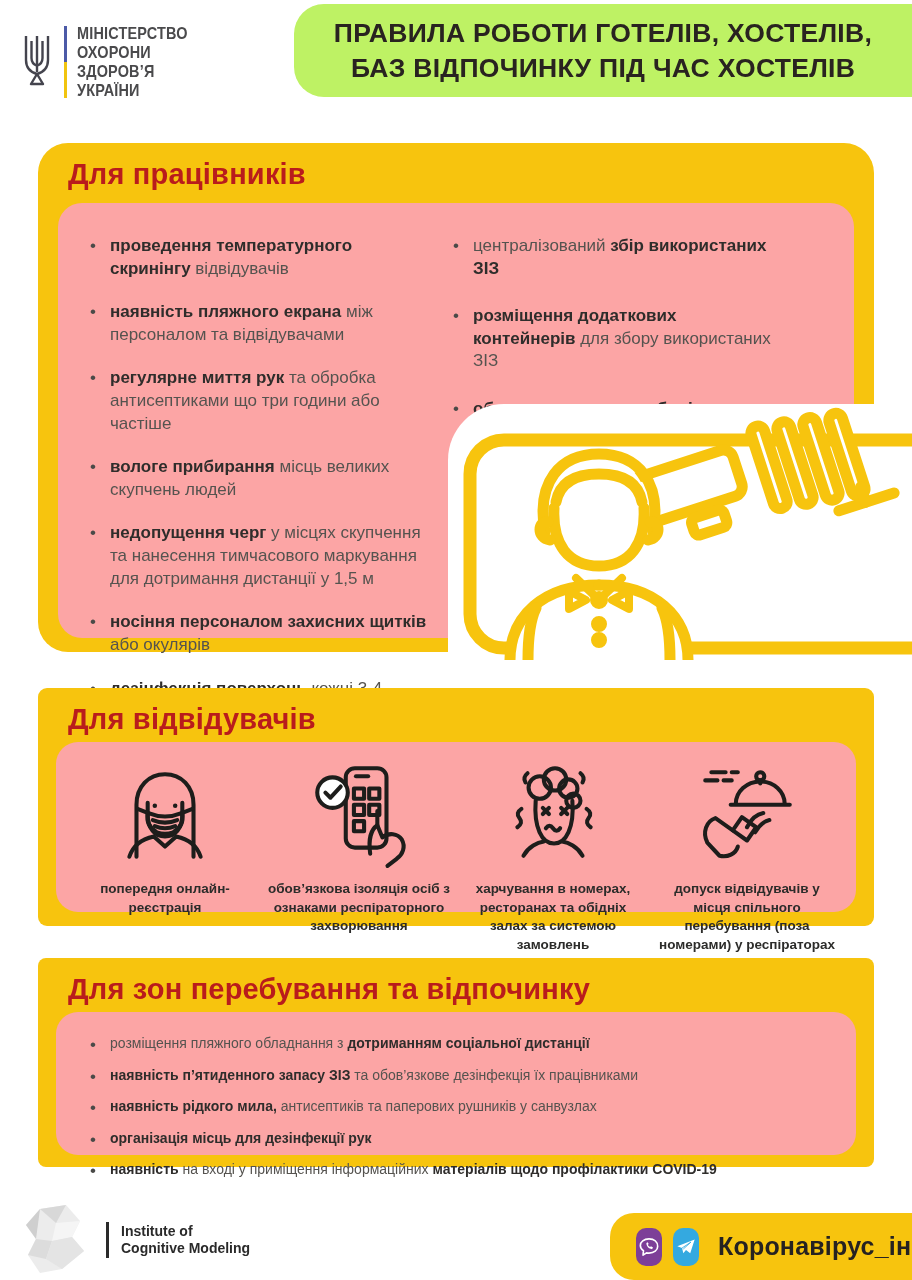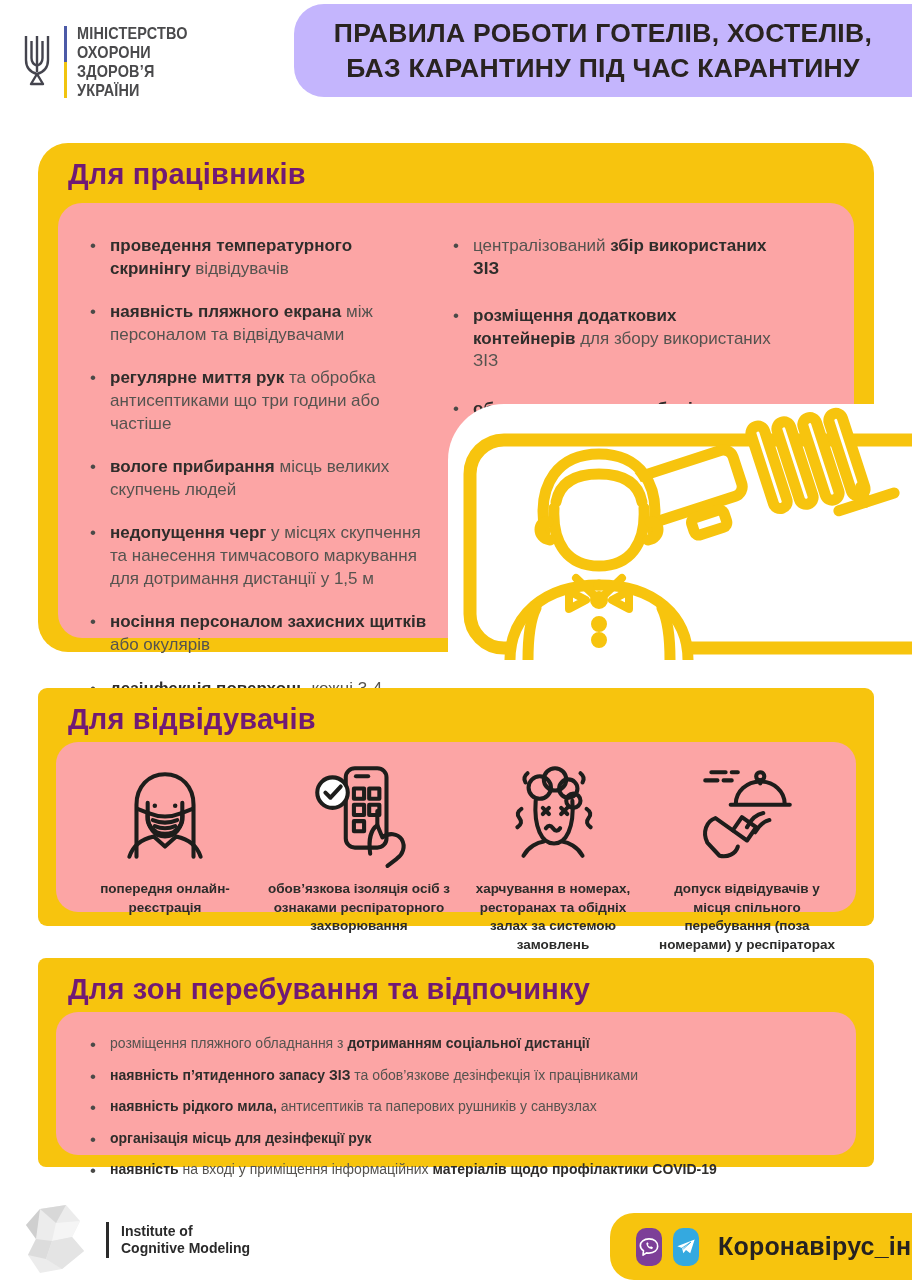--- a/index.html
+++ b/index.html
@@ -10,27 +10,27 @@
   
   .ministry{position:absolute; top:24px; left:20px; display:flex; align-items:center; gap:10px;}
   .ministry .divider{width:3px; height:72px; display:flex; flex-direction:column;}
   .ministry .divider .d-top{flex:1; background:#4c5aa7;}
   .ministry .divider .d-bot{flex:1; background:#f1c40f;}
   .ministry .m-text{font-size:17px; font-weight:700; color:#4a4a4c; line-height:1.12;
     transform:scaleX(.85); transform-origin:left center; letter-spacing:.2px;}
   
   .header-box{
     position:absolute; top:4px; left:294px; right:0; height:93px;
-    background:#c4b5fd; border-radius:30px 0 0 30px;
+    background:#bef264; border-radius:30px 0 0 30px;
     display:flex; flex-direction:column; justify-content:center; align-items:center;
   }
   .header-box .h-line{font-size:26.5px; font-weight:800; color:#292320; line-height:1.32; letter-spacing:.3px;}
   
   .section{position:absolute; left:38px; width:836px; background:#F7C40E;}
-  .sec-title{font-size:29px; font-weight:800; color:#701a75; padding:15px 0 0 30px; letter-spacing:.2px;}
+  .sec-title{font-size:29px; font-weight:800; color:#b91c1c; padding:15px 0 0 30px; letter-spacing:.2px;}
   .card{position:absolute; background:#fca5a5; border-radius:24px;}
   #sec-workers{top:143px; height:509px; border-radius:30px;}
   #sec-workers .card{left:20px; right:20px; top:60px; bottom:14px; padding:32px 10px 0 28px; display:flex;}
   .col-left{width:47%; padding-right:14px;}
   .col-right{width:53%; padding-right:70px; box-sizing:border-box;}
   ul.rules{list-style:none; margin:0; padding:0;}
   ul.rules li{position:relative; padding-left:24px; margin-bottom:21px; font-size:17px; line-height:1.33;}
   .col-right ul.rules li{margin-bottom:25px;}
   ul.rules li::before{content:"•"; position:absolute; left:4px; top:0; color:#4a4a48; font-size:17px;}
   .t-b{font-weight:800; color:#2f2d2b;}
@@ -88,21 +88,21 @@
     <div class="m-text">
       <div>МІНІСТЕРСТВО</div>
       <div>ОХОРОНИ</div>
       <div>ЗДОРОВ’Я</div>
       <div>УКРАЇНИ</div>
     </div>
   </div>
 
   <div class="header-box">
     <div class="h-line">ПРАВИЛА РОБОТИ ГОТЕЛІВ, ХОСТЕЛІВ,</div>
-    <div class="h-line">БАЗ КАРАНТИНУ ПІД ЧАС КАРАНТИНУ</div>
+    <div class="h-line">БАЗ ВІДПОЧИНКУ ПІД ЧАС ХОСТЕЛІВ</div>
   </div>
 
   <div class="section" id="sec-workers">
     <div class="sec-title">Для працівників</div>
     <div class="card">
       <div class="col-left">
         <ul class="rules">
           <li><span class="t-b">проведення температурного скринінгу</span><span class="t-r"> відвідувачів</span></li>
           <li><span class="t-b">наявність пляжного екрана</span><span class="t-r"> між персоналом та відвідувачами</span></li>
           <li><span class="t-b">регулярне миття рук</span><span class="t-r"> та обробка антисептиками що три години або частіше</span></li>

